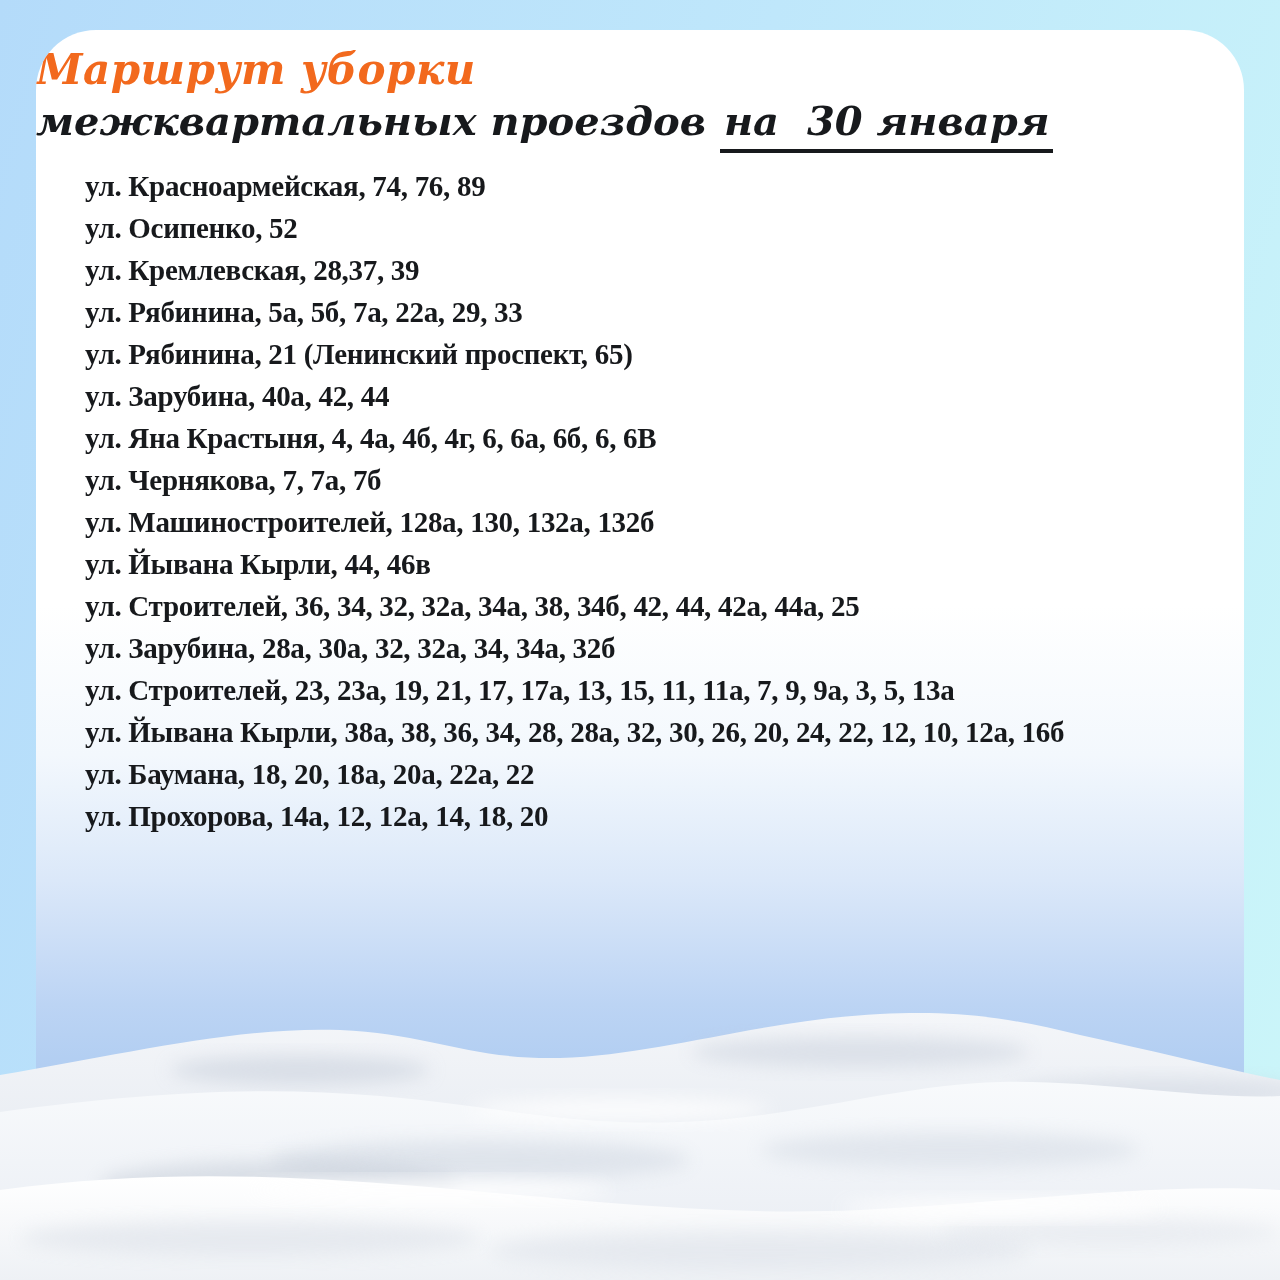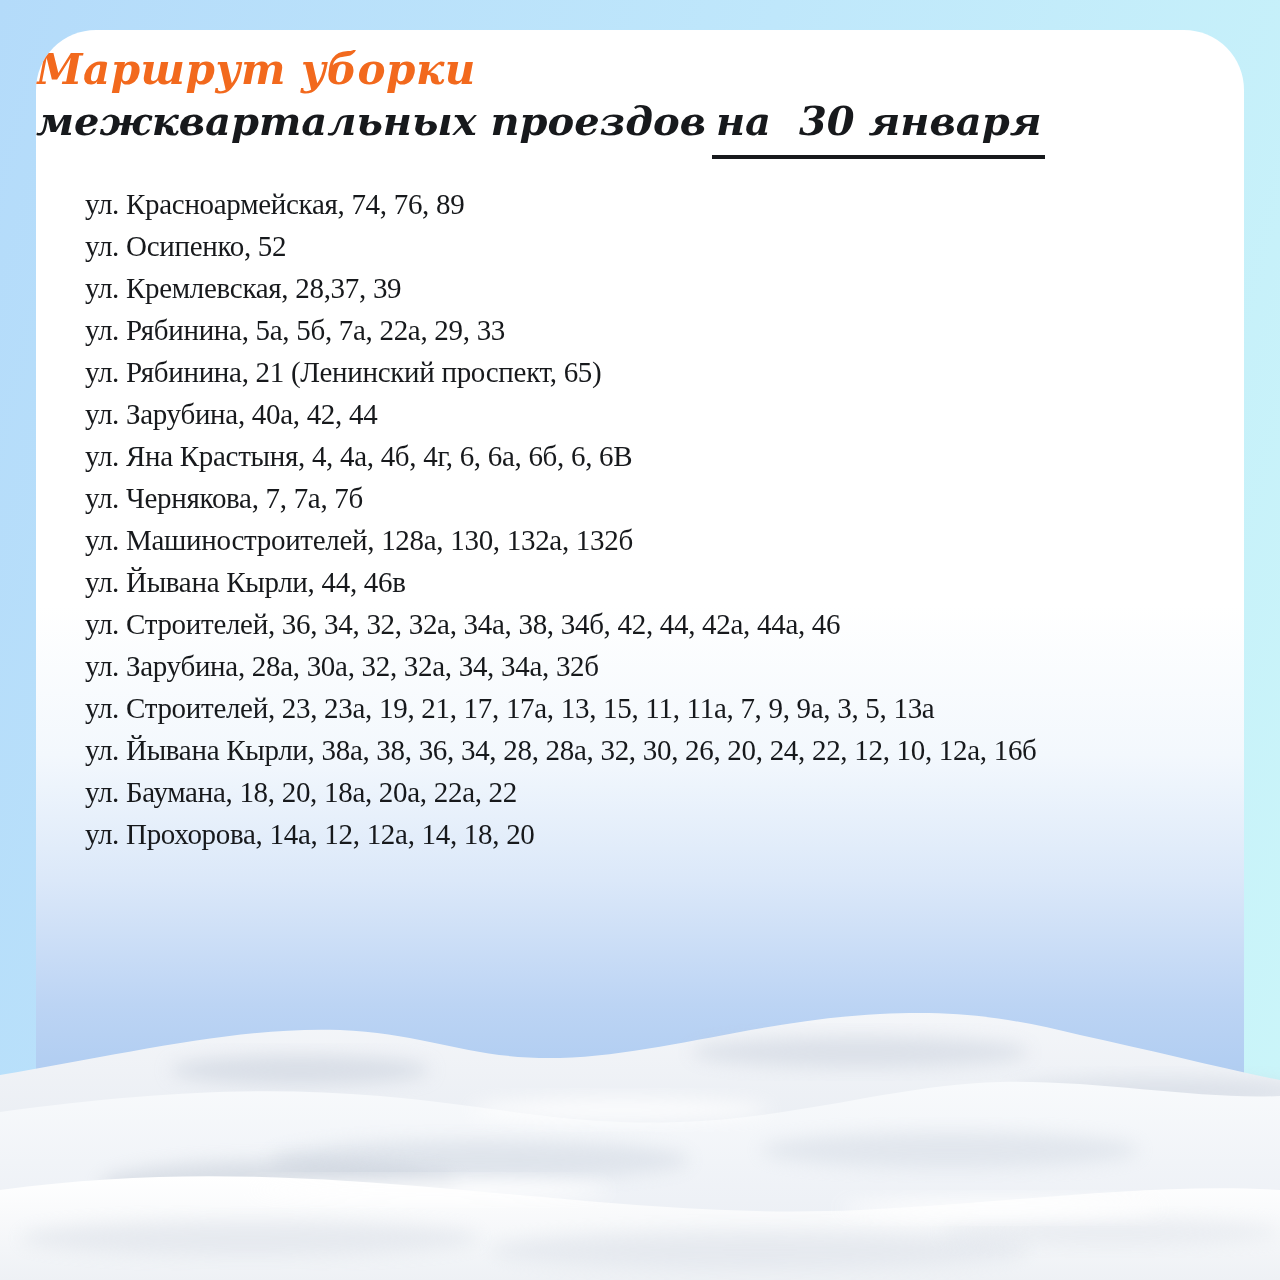--- a/index.html
+++ b/index.html
@@ -38,29 +38,30 @@
     letter-spacing: 0.5px;
   }
   .subtitle {
     font-size: 40px;
     line-height: 50px;
     color: #17191c;
   }
   .underlined {
     display: inline-block;
     border-bottom: 4px solid #17191c;
-    padding: 0 4px 9px 4px;
-    margin-left: 6px;
+    padding: 0 4px 3px 4px;
+    margin-left: 14px;
     white-space: pre;
   }
   .street-list {
     list-style: none;
-    margin: 24px 0 0 0;
+    margin: 12px 0 0 0;
     padding: 0 20px 0 49px;
     color: #17191c;
+    font-weight: bold;
   }
   .street-list li {
     font-size: 29px;
     line-height: 42px;
     letter-spacing: -0.3px;
     white-space: nowrap;
   }
   .snow {
     position: absolute;
     left: 0; right: 0; bottom: 0;
@@ -86,21 +87,21 @@
       <li>ул. Красноармейская, 74, 76, 89</li>
       <li>ул. Осипенко, 52</li>
       <li>ул. Кремлевская, 28,37, 39</li>
       <li>ул. Рябинина, 5а, 5б, 7а, 22а, 29, 33</li>
       <li>ул. Рябинина, 21 (Ленинский проспект, 65)</li>
       <li>ул. Зарубина, 40а, 42, 44</li>
       <li>ул. Яна Крастыня, 4, 4а, 4б, 4г, 6, 6а, 6б, 6, 6В</li>
       <li>ул. Чернякова, 7, 7а, 7б</li>
       <li>ул. Машиностроителей, 128а, 130, 132а, 132б</li>
       <li>ул. Йывана Кырли, 44, 46в</li>
-      <li>ул. Строителей, 36, 34, 32, 32а, 34а, 38, 34б, 42, 44, 42а, 44а, 46</li>
+      <li>ул. Строителей, 36, 34, 32, 32а, 34а, 38, 34б, 42, 44, 42а, 44а, 25</li>
       <li>ул. Зарубина, 28а, 30а, 32, 32а, 34, 34а, 32б</li>
       <li>ул. Строителей, 23, 23а, 19, 21, 17, 17а, 13, 15, 11, 11а, 7, 9, 9а, 3, 5, 13а</li>
       <li>ул. Йывана Кырли, 38а, 38, 36, 34, 28, 28а, 32, 30, 26, 20, 24, 22, 12, 10, 12а, 16б</li>
       <li>ул. Баумана, 18, 20, 18а, 20а, 22а, 22</li>
       <li>ул. Прохорова, 14а, 12, 12а, 14, 18, 20</li>
     </ol>
   </div>
 
   <div class="snow">
     <svg viewBox="0 0 1280 280" preserveAspectRatio="none" xmlns="http://www.w3.org/2000/svg">

